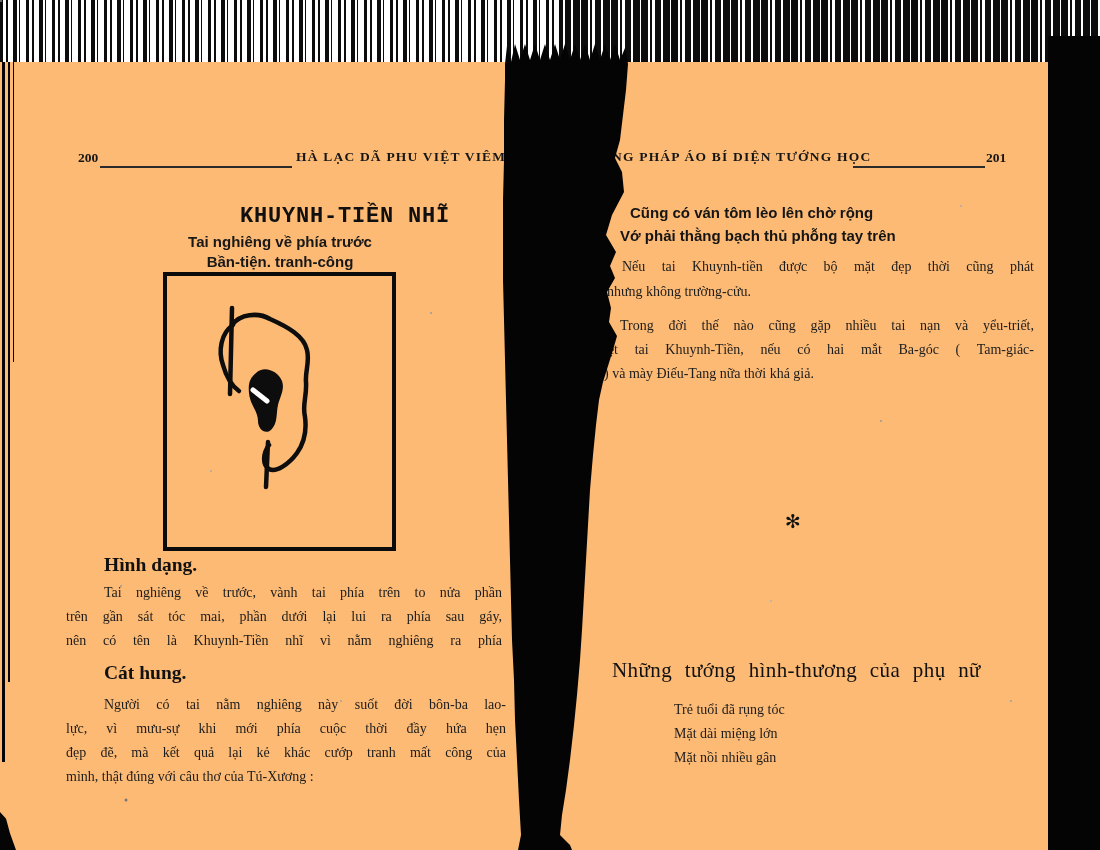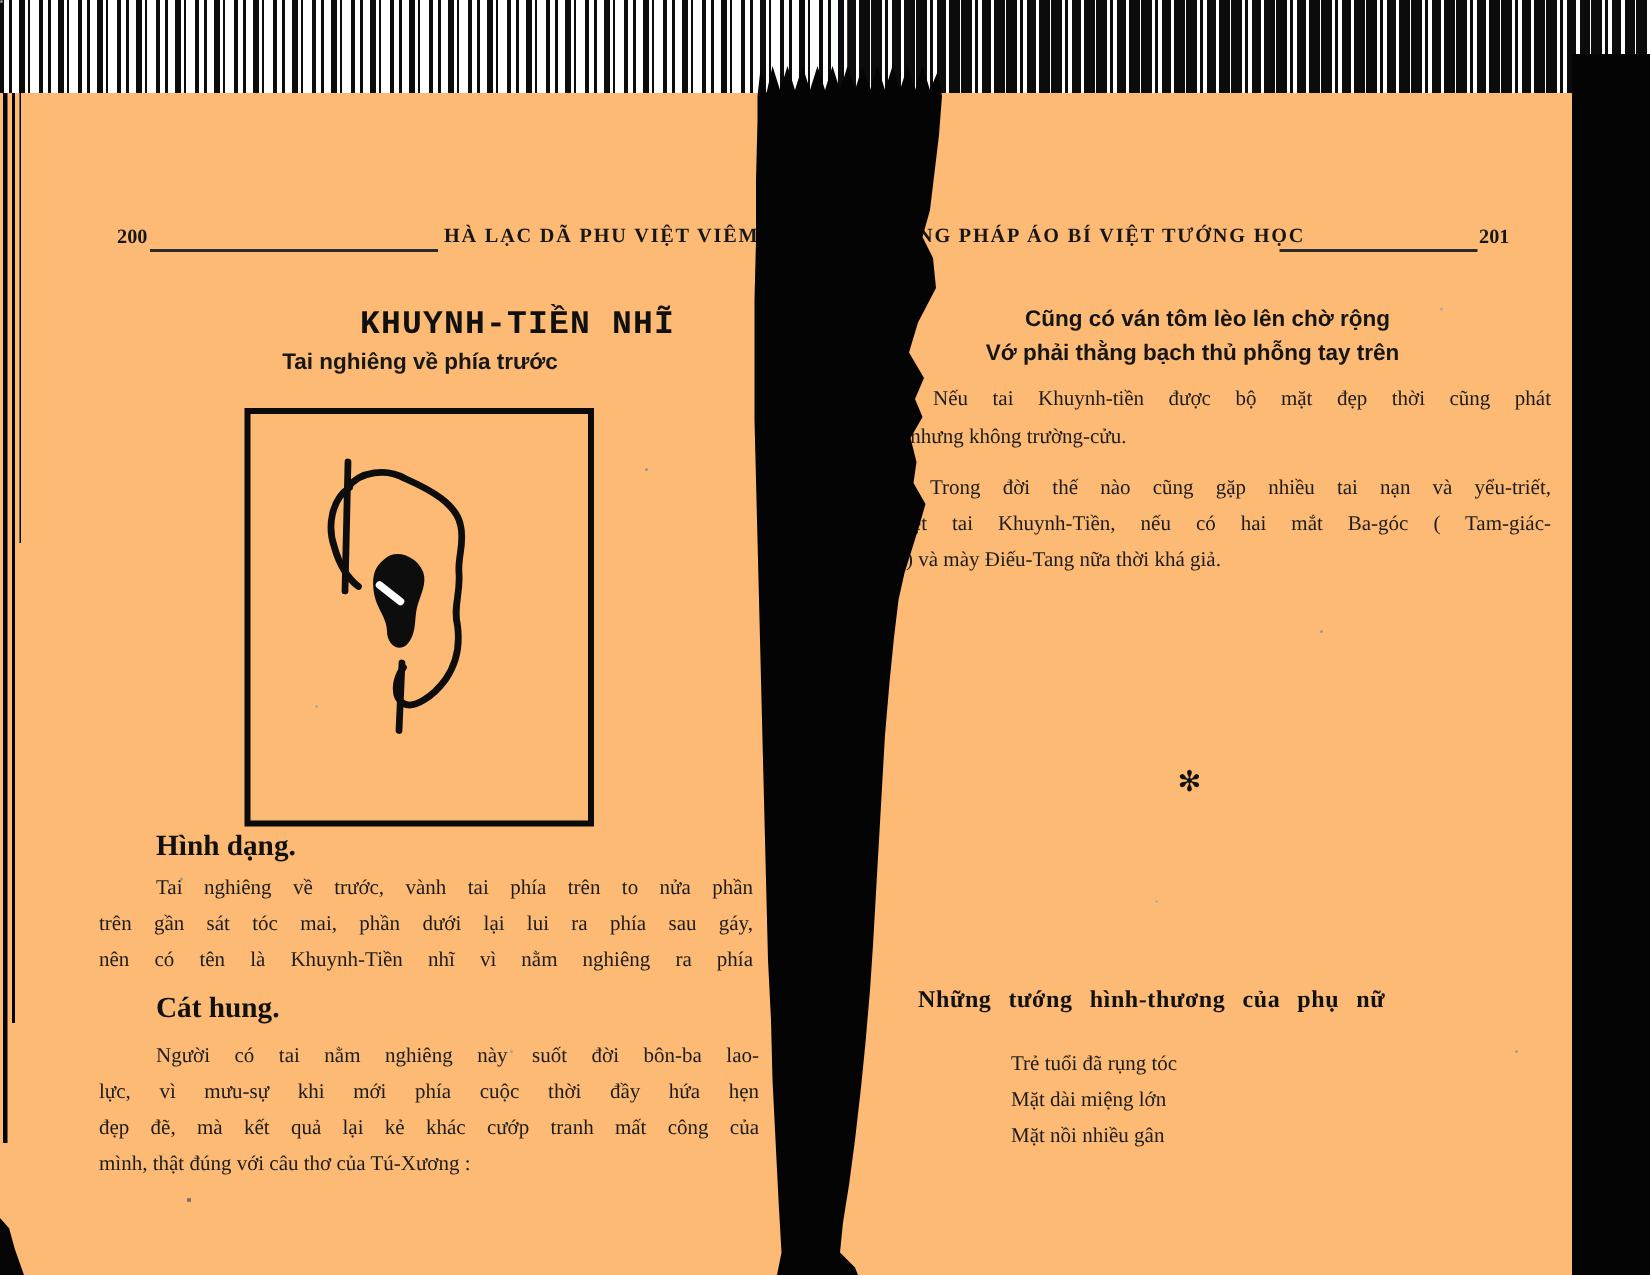--- a/index.html
+++ b/index.html
@@ -31,25 +31,25 @@
   
   .running-head{font-family:"Liberation Serif",serif;font-weight:bold;font-size:13.5px;
     letter-spacing:1.2px;color:#161616;white-space:nowrap;}
   .pagenum{font-family:"Liberation Serif",serif;font-weight:bold;font-size:13.5px;color:#161616;}
   .rule{height:2px;background:#2a2a2a;}
   .book-title{font-family:Liberation Mono, monospace;font-weight:900;font-size:22px;
     letter-spacing:0.8px;color:#101010;text-align:right;}
   .subtitle{font-family:"Liberation Sans",sans-serif;font-weight:bold;font-size:15px;
     color:#181818;text-align:center;}
   .verse{font-family:"Liberation Sans",sans-serif;font-weight:bold;font-size:15px;
-    color:#151515;text-align:center;white-space:nowrap;}
+    color:#151515;text-align:left;white-space:nowrap;}
   .sec-head{font-family:"Liberation Serif",serif;font-weight:bold;font-size:19.5px;color:#111;}
   .body-line{font-size:14px;line-height:24px;color:#1c1c1c;white-space:nowrap;}
   .jline{white-space:normal;text-align:justify;text-align-last:justify;overflow:hidden;height:24px;}
-  .big-head{font-family:"Liberation Serif",serif;font-weight:bold;font-size:16px;
+  .big-head{font-family:"Liberation Serif",serif;font-weight:normal;font-size:21px;
     letter-spacing:0.4px;word-spacing:7px;color:#111;white-space:nowrap;}
   .fig-box{left:163px;top:272px;width:225px;height:271px;border:4px solid #0b0b0b;background:transparent;}
   .ornament{font-family:"DejaVu Sans","Liberation Sans",sans-serif;font-size:19px;color:#111;}
 </style>
 </head>
 <body>
 
 <div id="canvas">
 
   <div class="abs stripes-a"></div>
@@ -60,20 +60,21 @@
   <div class="abs edge-line" style="left:13px;top:62px;width:1px;height:300px;"></div>
   <div class="abs corner-mark"></div>
   <div class="abs speck"></div>
 
   <div class="abs pagenum" style="left:78px;top:150px;">200</div>
   <div class="abs rule" style="left:100px;top:166px;width:192px;"></div>
   <div class="abs running-head" style="left:296px;top:149px;">HÀ LẠC DÃ PHU VIỆT VIÊM TỬ</div>
 
   <div class="abs book-title" style="left:110px;top:204px;width:340px;">KHUYNH-TIỀN NHĨ</div>
   <div class="abs subtitle" style="left:110px;top:233px;width:340px;">Tai nghiêng về phía trước</div>
+  <div class="abs subtitle" style="left:110px;top:253px;width:340px;">Bần-tiện. tranh-công</div>
 
   <div class="abs fig-box"></div>
   <svg class="abs" style="left:166px;top:277px;" width="222" height="264" viewBox="166 277 222 264">
     <g fill="none" stroke="#0d0d0d" stroke-width="4.5" stroke-linecap="round">
       <path d="M232,308 L230,394"></path>
       <path d="M233,325 C221,333 218,351 223,365 C226,376 232,386 239,391"></path>
       <path d="M232,325 C240,314 258,312 270,319 C288,327 304,336 307,350 C310,362 305,371 306,382
                C307,397 302,404 305,417 C307,432 304,443 297,453 C289,464 276,473 269,469
                C262,465 263,453 269,445"></path>
       <path d="M268,442 L266,487"></path>
@@ -87,21 +88,21 @@
   <div class="abs body-line jline" style="left:66px;top:581px;width:436px;text-indent:38px;">Tai nghiêng về trước, vành tai phía trên to nửa phần</div>
   <div class="abs body-line jline" style="left:66px;top:605px;width:436px;">trên gần sát tóc mai, phần dưới lại lui ra phía sau gáy,</div>
   <div class="abs body-line jline" style="left:66px;top:629px;width:436px;">nên có tên  là Khuynh-Tiền nhĩ vì nằm nghiêng ra phía</div>
 
   <div class="abs sec-head" style="left:104px;top:662px;">Cát hung.</div>
   <div class="abs body-line jline" style="left:66px;top:693px;width:440px;text-indent:38px;">Người có tai nằm nghiêng này suốt đời bôn-ba lao-</div>
   <div class="abs body-line jline" style="left:66px;top:717px;width:440px;">lực, vì mưu-sự khi mới phía cuộc thời đầy hứa hẹn</div>
   <div class="abs body-line jline" style="left:66px;top:741px;width:440px;">đẹp đẽ, mà kết quả lại kẻ khác cướp tranh mất công của</div>
   <div class="abs body-line" style="left:66px;top:765px;text-align:center;">mình, thật đúng với câu thơ của Tú-Xương :</div>
 
-  <div class="abs running-head" style="left:612px;top:149px;">NG PHÁP ÁO BÍ VIỆT TƯỚNG HỌC</div>
+  <div class="abs running-head" style="left:612px;top:149px;">NG PHÁP ÁO BÍ DIỆN TƯỚNG HỌC</div>
   <div class="abs rule" style="left:853px;top:166px;width:132px;"></div>
   <div class="abs pagenum" style="left:986px;top:150px;">201</div>
 
   <div class="abs verse" style="left:630px;top:204px;width:350px;">Cũng  có ván tôm lèo lên chờ  rộng</div>
   <div class="abs verse" style="left:620px;top:227px;width:350px;">Vớ phải thằng bạch thủ phỗng tay trên</div>
 
   <div class="abs body-line jline" style="left:622px;top:255px;width:412px;">Nếu tai Khuynh-tiền được bộ mặt đẹp thời cũng phát</div>
   <div class="abs body-line" style="left:596px;top:280px;">t, nhưng không trường-cửu.</div>
 
   <div class="abs body-line jline" style="left:620px;top:314px;width:414px;">Trong đời thế nào cũng gặp nhiều tai nạn và yểu-triết,</div>

